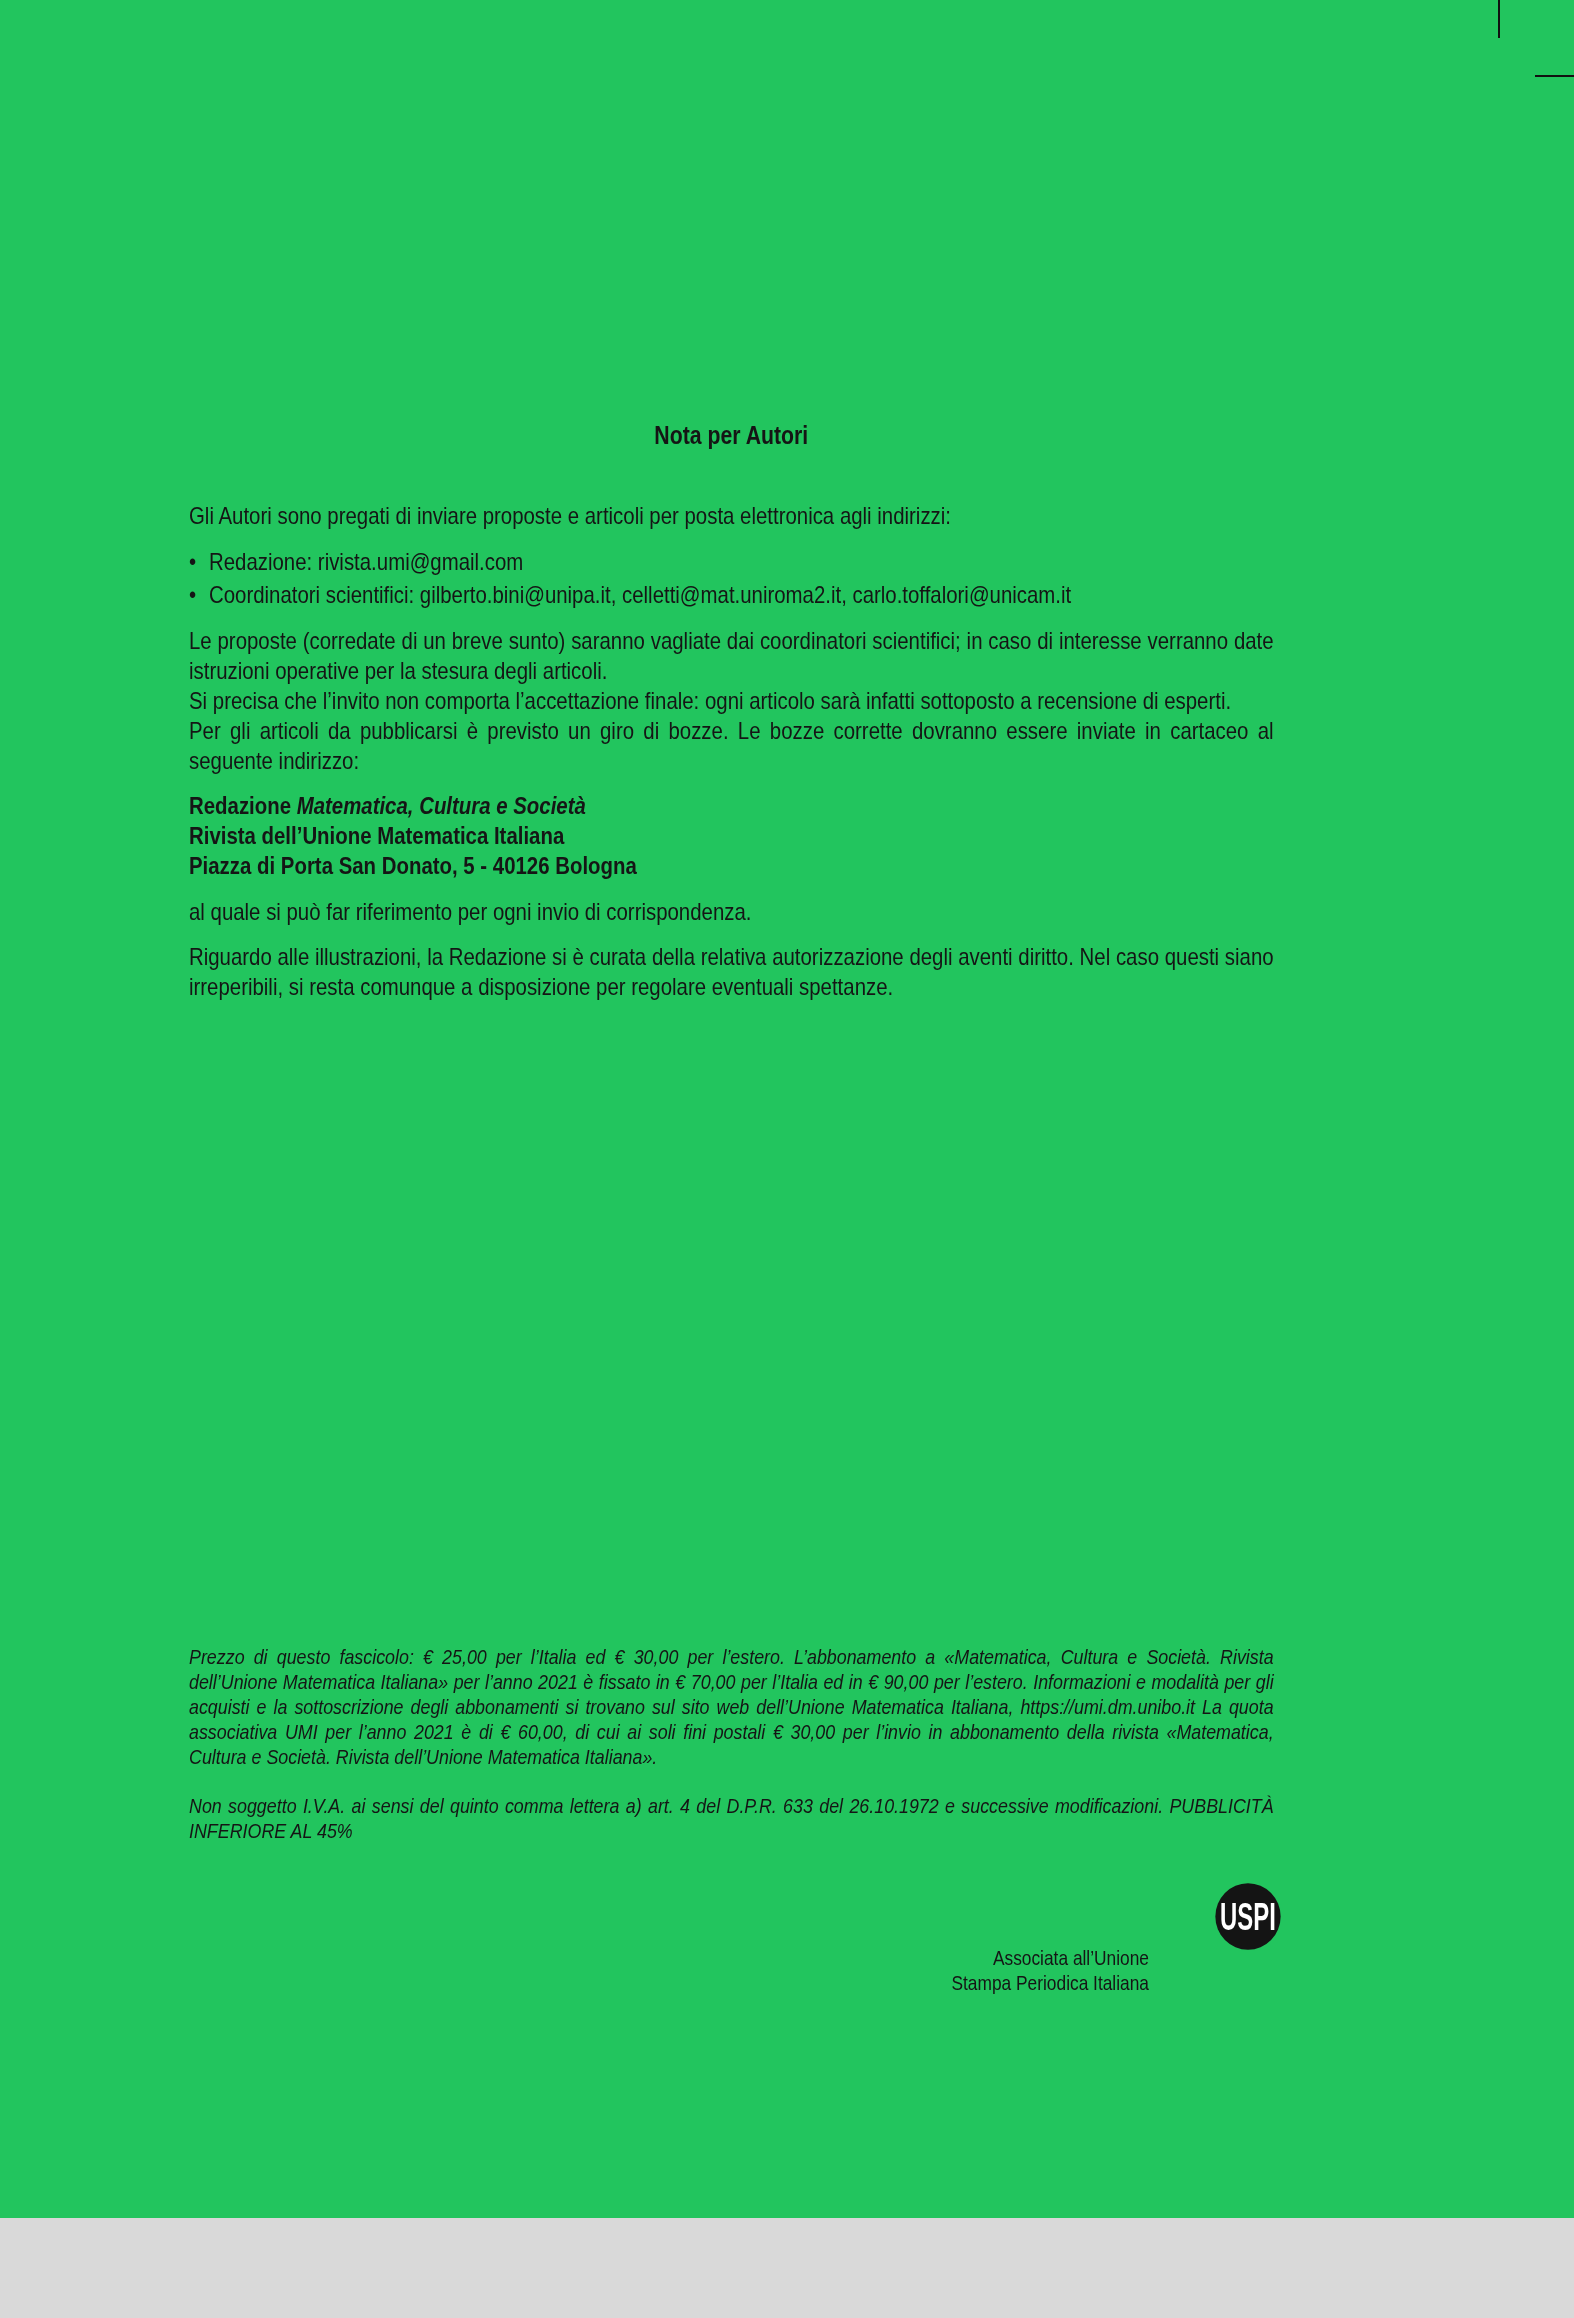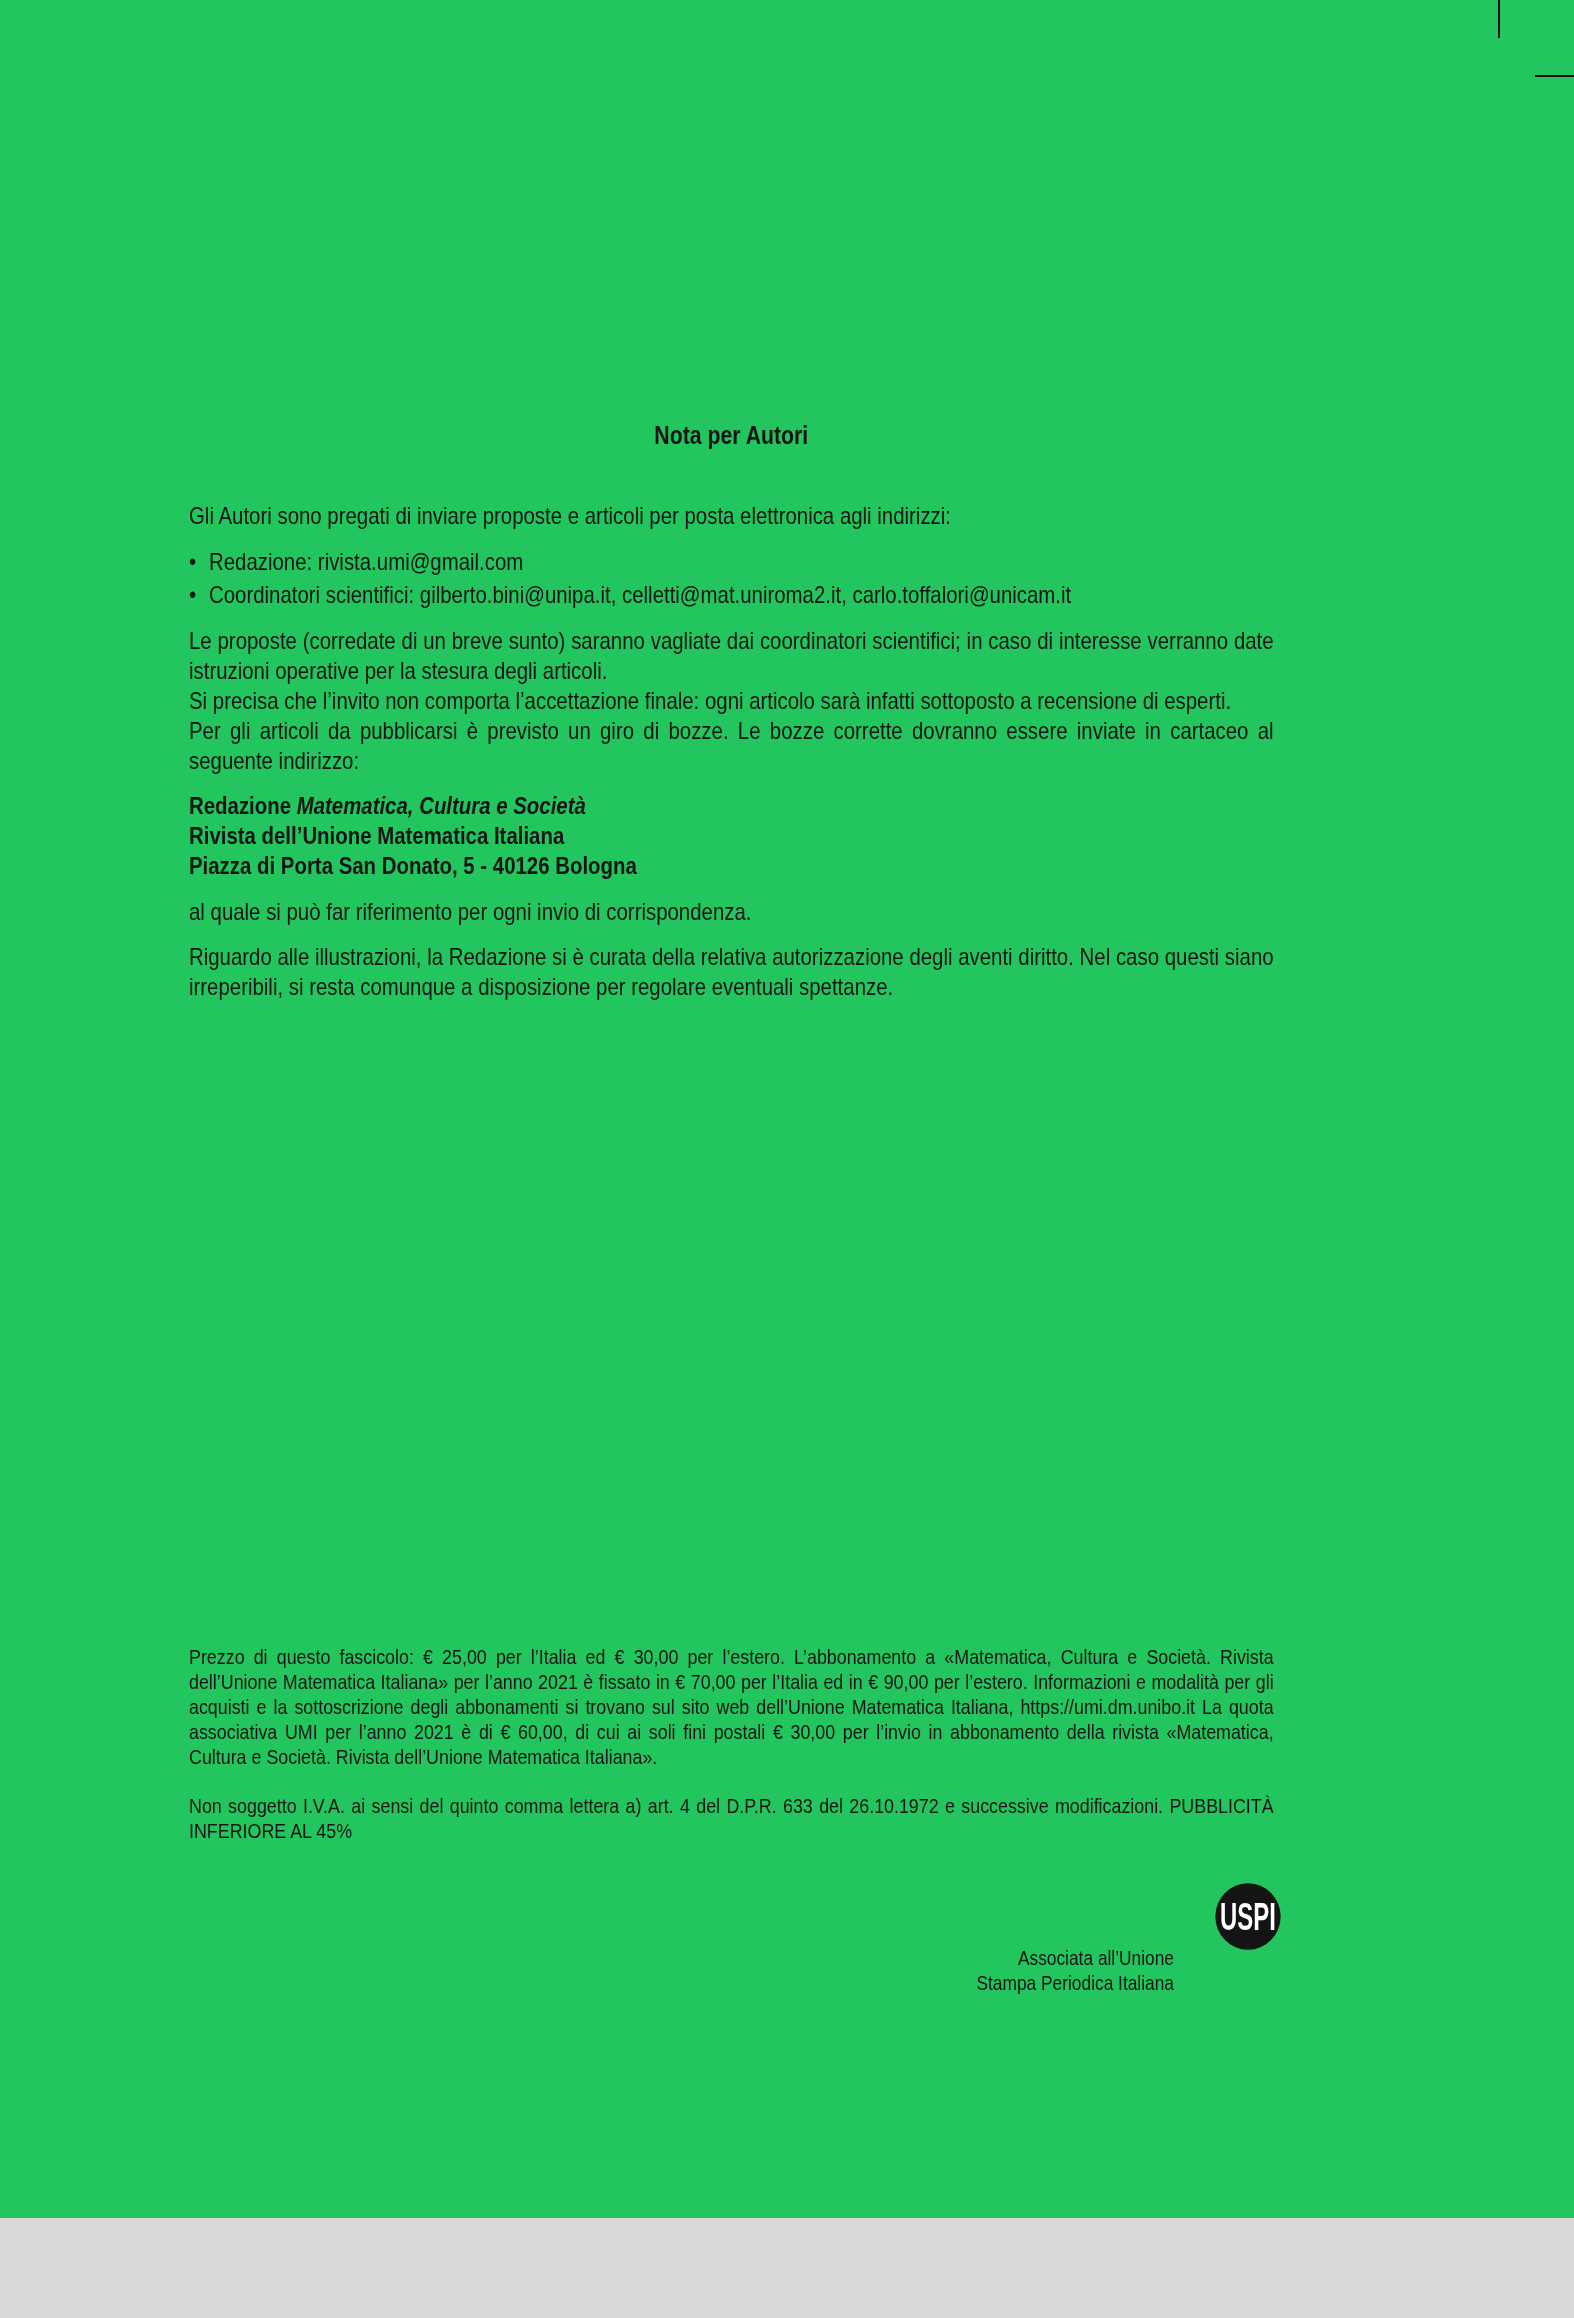--- a/index.html
+++ b/index.html
@@ -34,30 +34,30 @@
   .just { text-align: justify; }
   .intro { margin-bottom: 13.6px; }
   .bullets { list-style: none; margin-bottom: 15px; }
   .bullets li { position: relative; padding-left: 23.5px; line-height: 33px; }
   .bullets .bullet { position: absolute; left: 0; top: 0; }
   .address { font-weight: bold; margin-top: 15px; }
   .address em { font-style: italic; }
   .p-rif { margin-top: 16px; }
   .p-ill { margin-top: 15px; }
 
-  .footer-info { position: absolute; left: 189px; top: 1644px; width: 1085px; }
+  .footer-info { position: absolute; left: 189px; top: 1644px; width: 1085px; font-style: italic; }
   .small { font-size: 21px; line-height: 25px; }
   .vat { margin-top: 23.5px; }
 
   .bottom-left { position: absolute; left: 189px; top: 1911px; width: 989px; }
   .bottom-left .condense { width: 1163px; }
   .bottom-small { font-size: 20.4px; line-height: 25px; }
   .date-line { margin-top: 8px; }
 
-  .bottom-right { position: absolute; right: 400px; top: 1946px; width: 433px; }
+  .bottom-right { position: absolute; right: 425px; top: 1946px; width: 433px; }
   .bottom-right .assoc { font-size: 20.4px; line-height: 25px; text-align: right; }
 
   .uspi { position: absolute; left: 1214px; top: 1882px; width: 68px; height: 69px; }
 </style>
 </head>
 <body>
 
 <div class="page">
 
   <div class="crop-v"></div>

